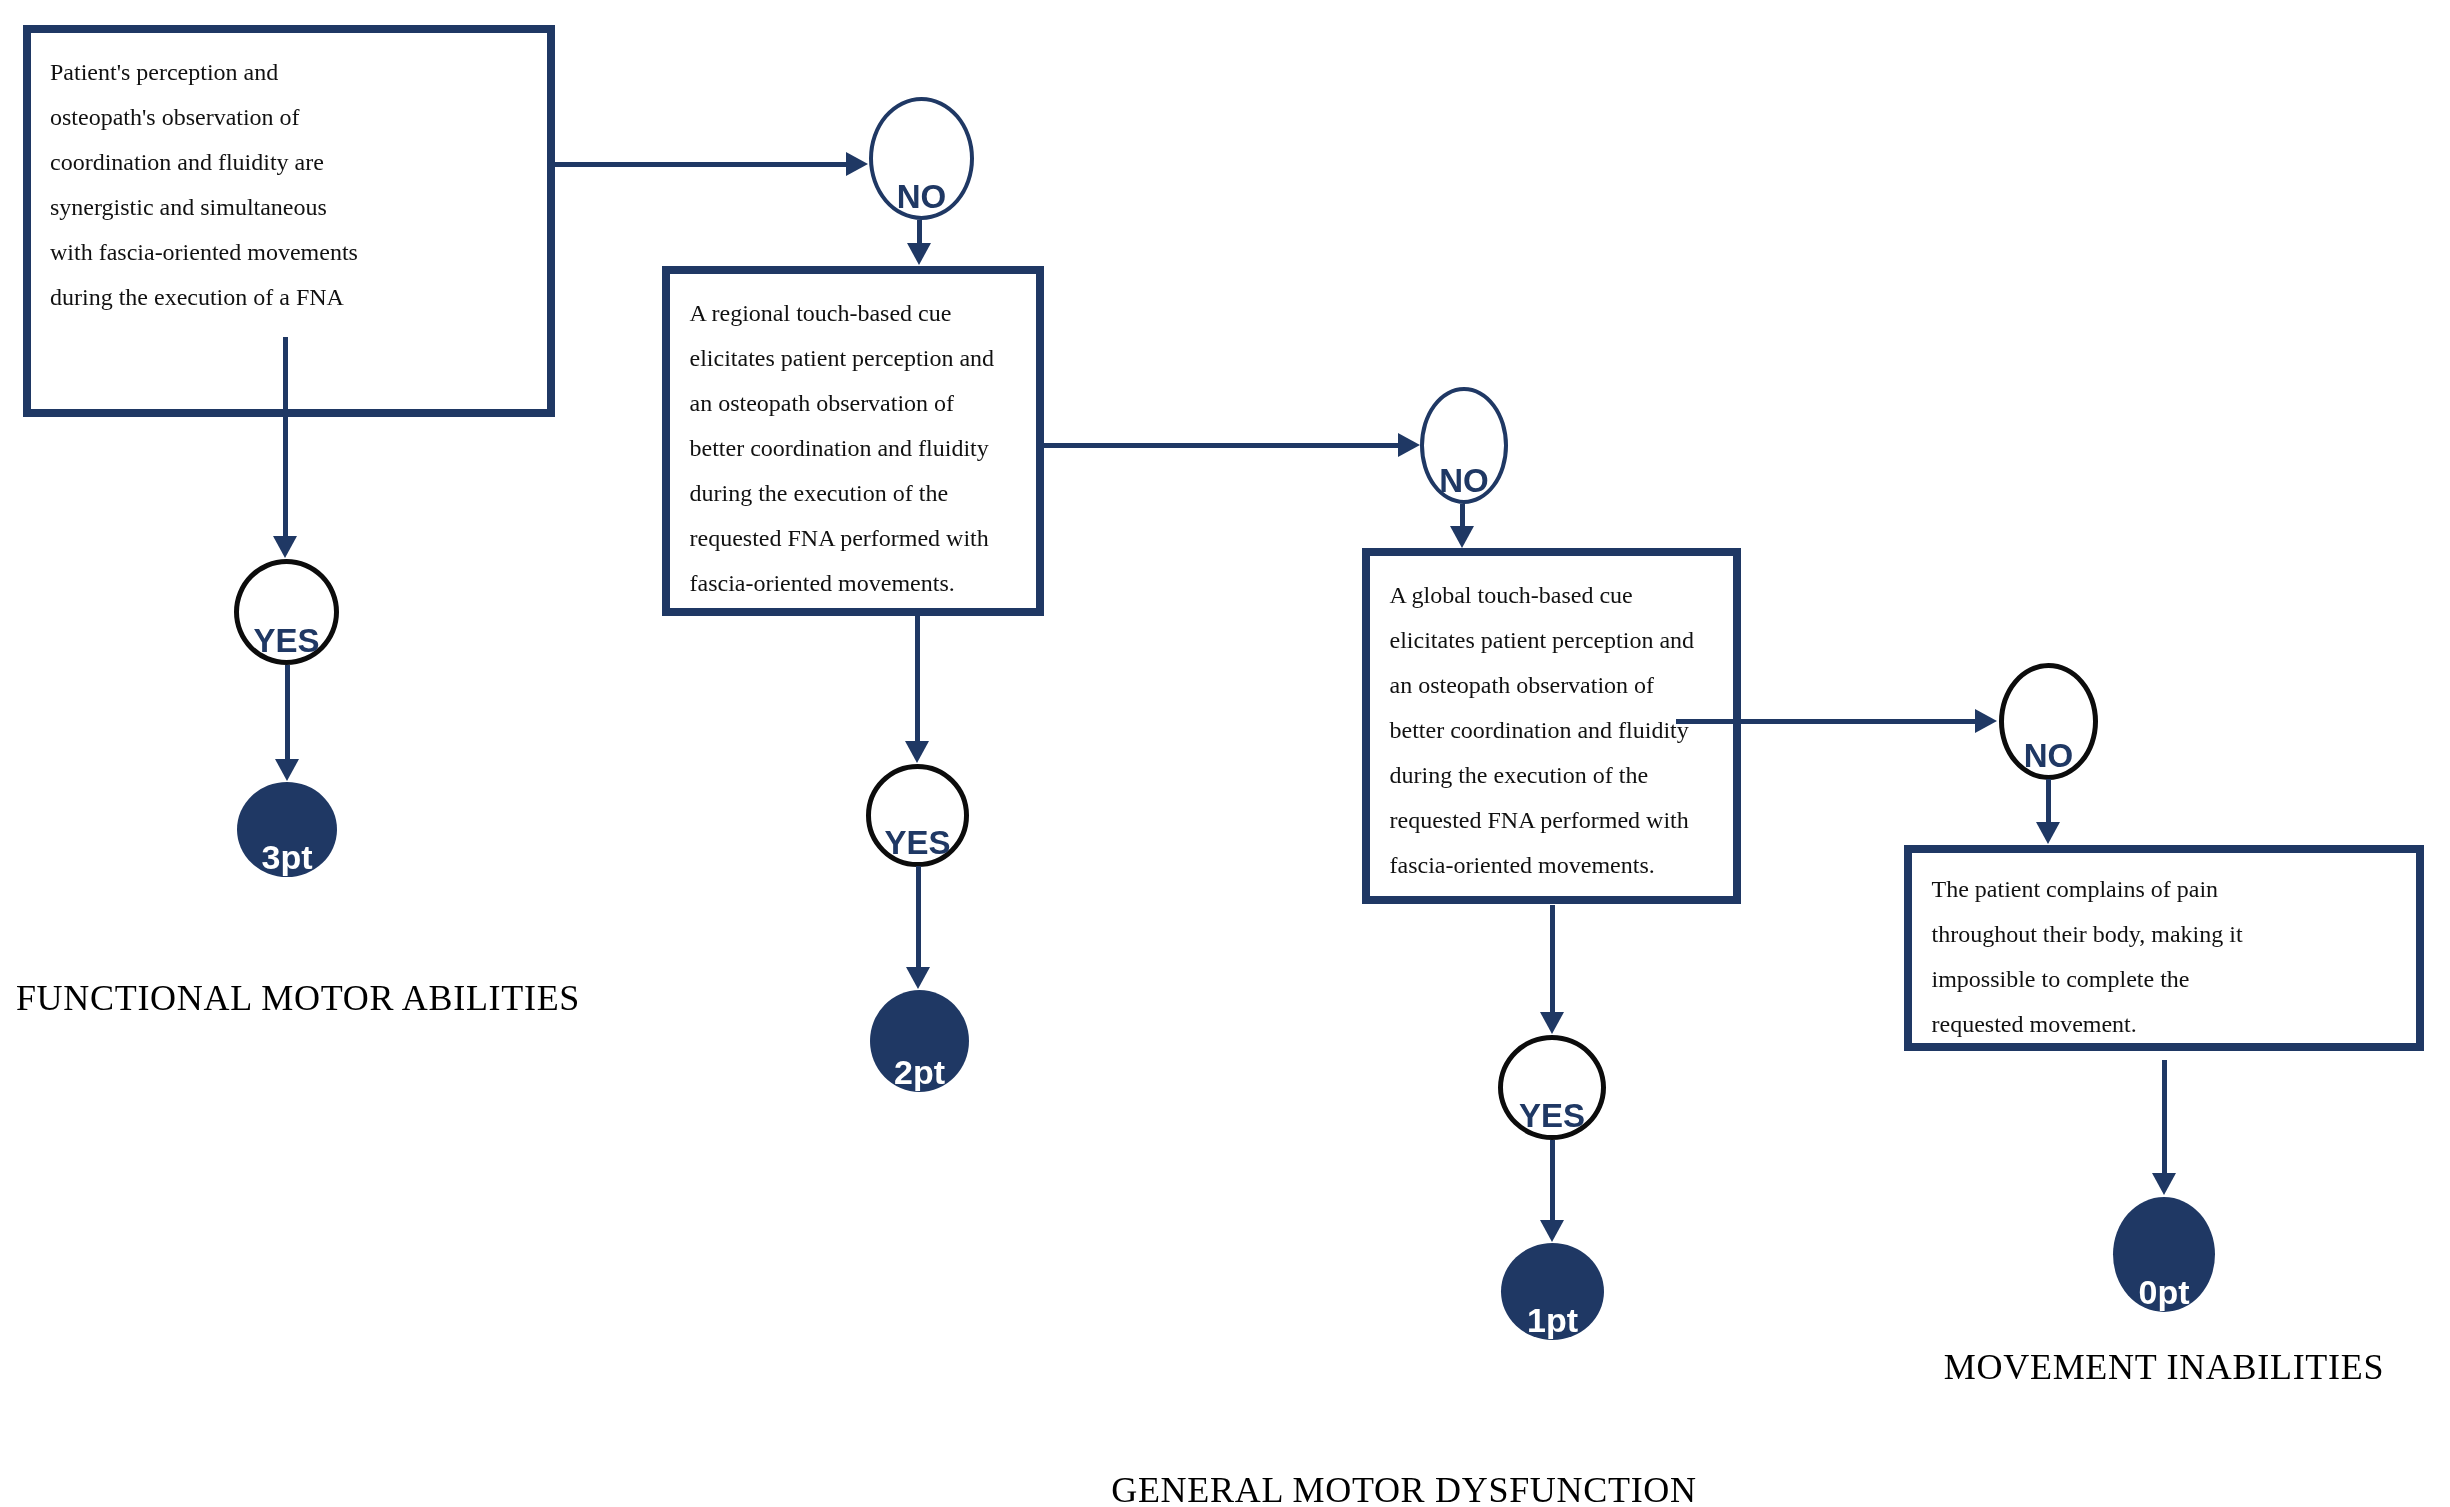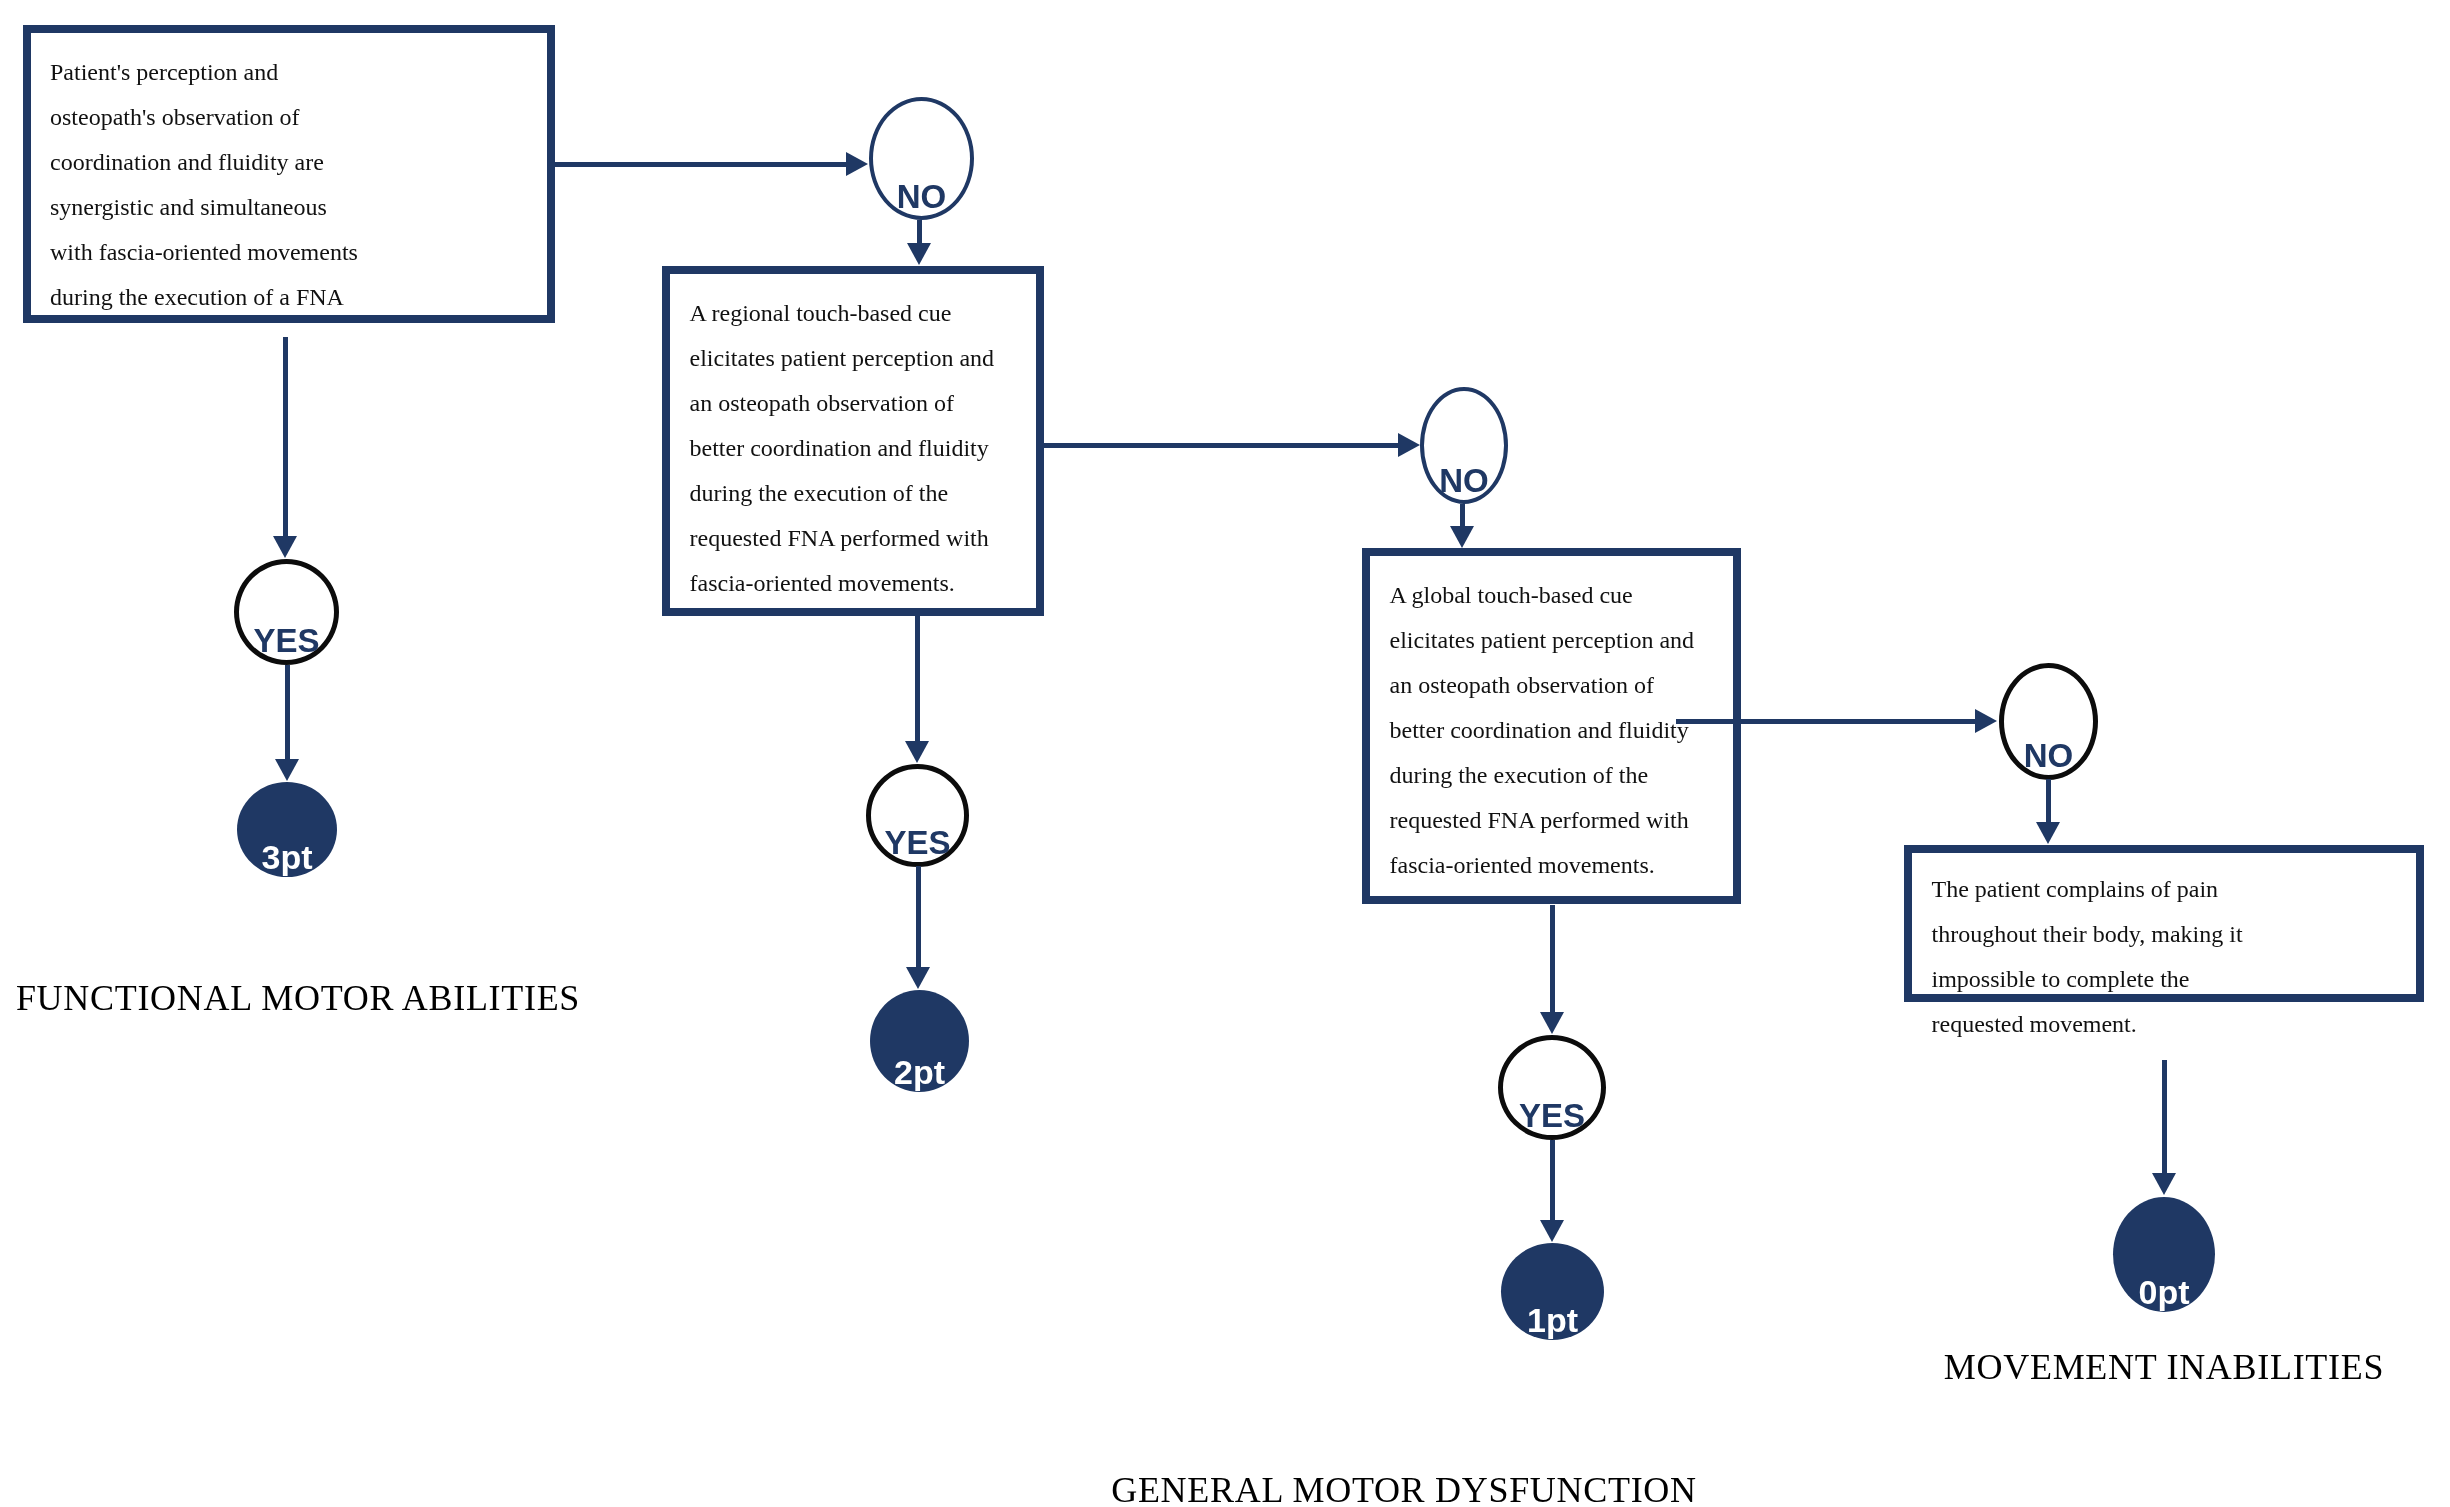--- a/index.html
+++ b/index.html
@@ -61,21 +61,21 @@
     font-size:36px;
     letter-spacing:0.7px;
     color:#000000;
   }
 </style>
 </head>
 <body>
 
 <div id="canvas" style="--navy:#1F3864;">
 
-  <div class="flow-box" style="left:22.5px; top:25px; width:532px; height:298px;">
+  <div class="flow-box" style="left:22.5px; top:25px; width:532px; height:392px;">
     <div class="box-text">Patient's perception and
 osteopath's observation of
 coordination and fluidity are
 synergistic and simultaneous
 with fascia-oriented movements
 during the execution of a FNA</div>
   </div>
 
   <div class="hline" style="left:554px; top:162px; width:294px;"></div>
   <div class="head-right" style="left:846px; top:152px;"></div>
@@ -167,21 +167,21 @@
 
   <div class="vline" style="left:1550px; top:1140px; height:81px;"></div>
   <div class="head-down" style="left:1540px; top:1220px;"></div>
 
   <div class="circle filled" style="left:1501px; top:1243px; width:103px; height:97px;">
     <span>1pt</span>
   </div>
 
   <div class="outcome" style="left:1404px; top:1441px;margin-top:28px;">GENERAL MOTOR DYSFUNCTION</div>
 
-  <div class="flow-box" style="left:1904px; top:845px; width:520px; height:157px; padding-top:13.5px;">
+  <div class="flow-box" style="left:1904px; top:845px; width:520px; height:206px; padding-top:13.5px;">
     <div class="box-text">The patient complains of pain
 throughout their body, making it
 impossible to complete the
 requested movement.</div>
   </div>
 
   <div class="vline" style="left:2162px; top:1060px; height:115px;"></div>
   <div class="head-down" style="left:2152px; top:1173px;"></div>
 
   <div class="circle filled" style="left:2113px; top:1197px; width:102px; height:115px;">

